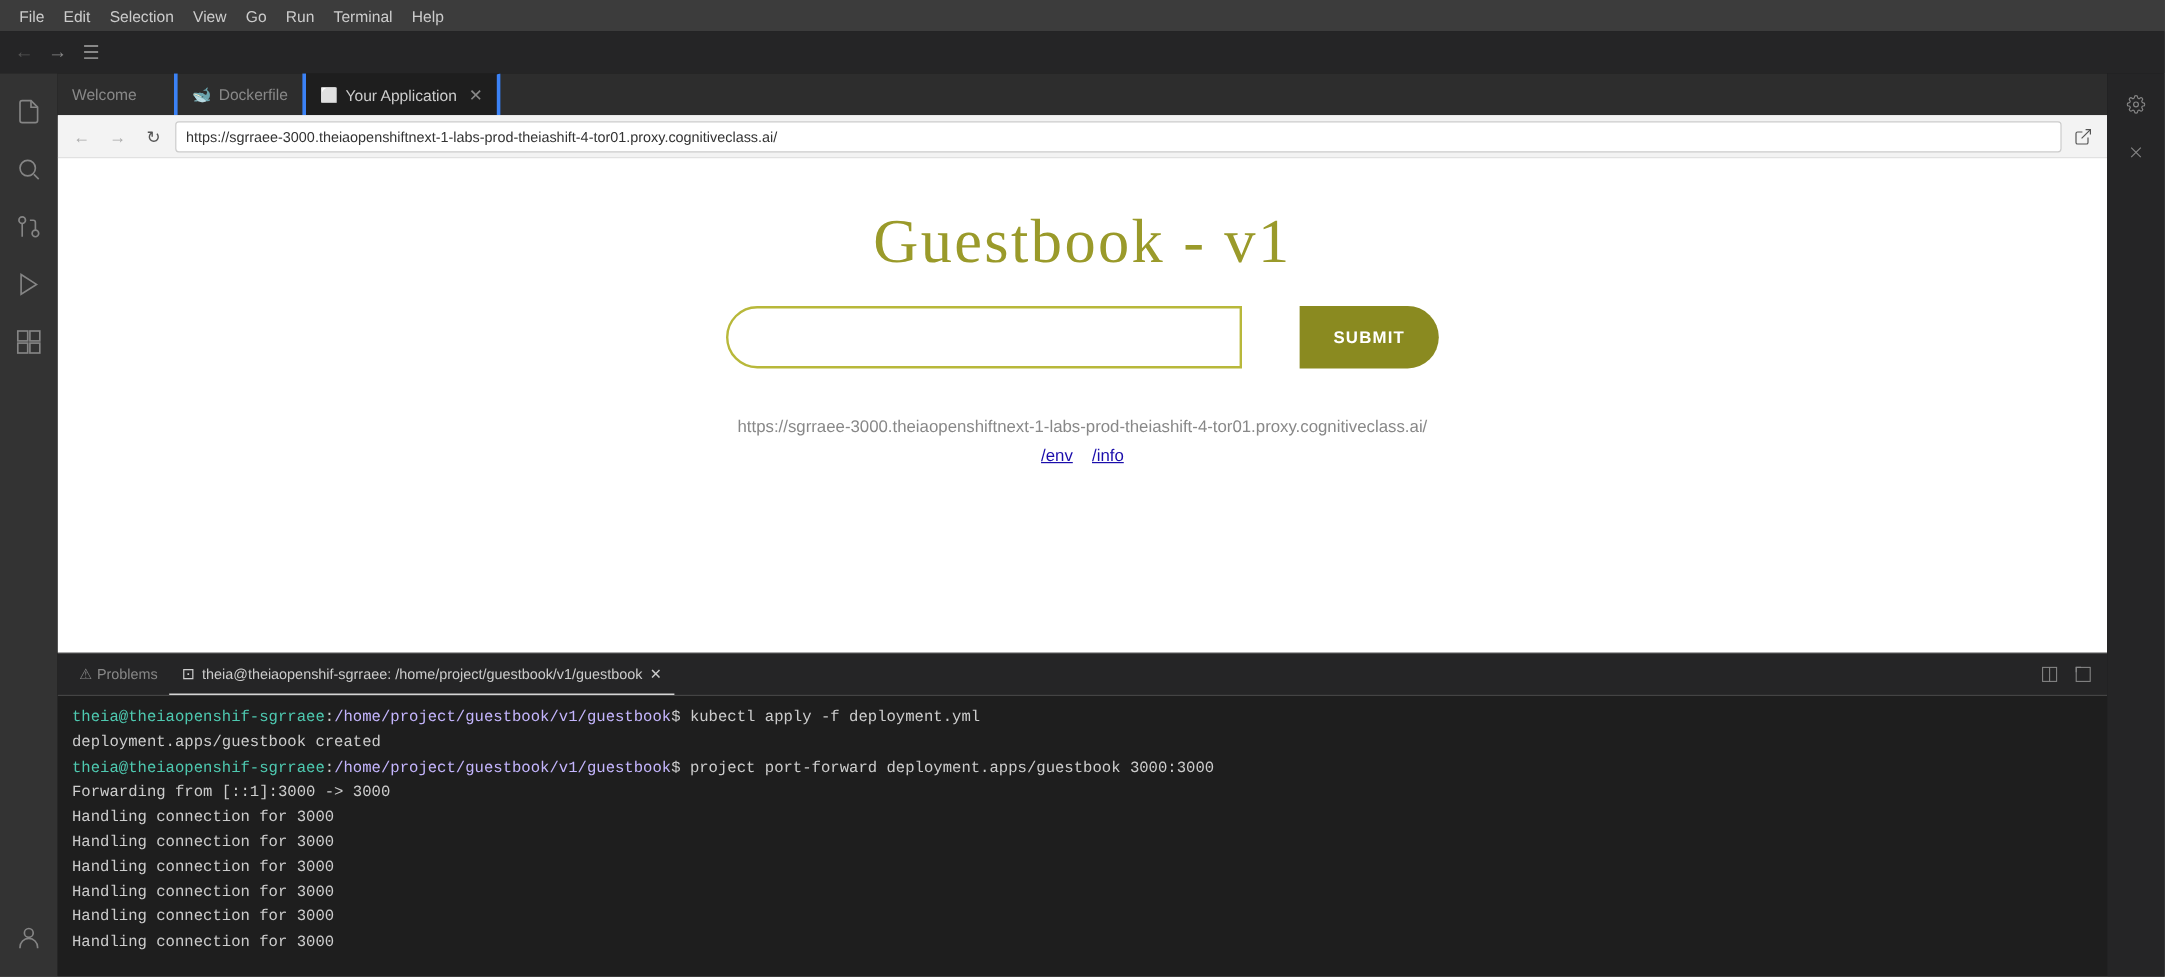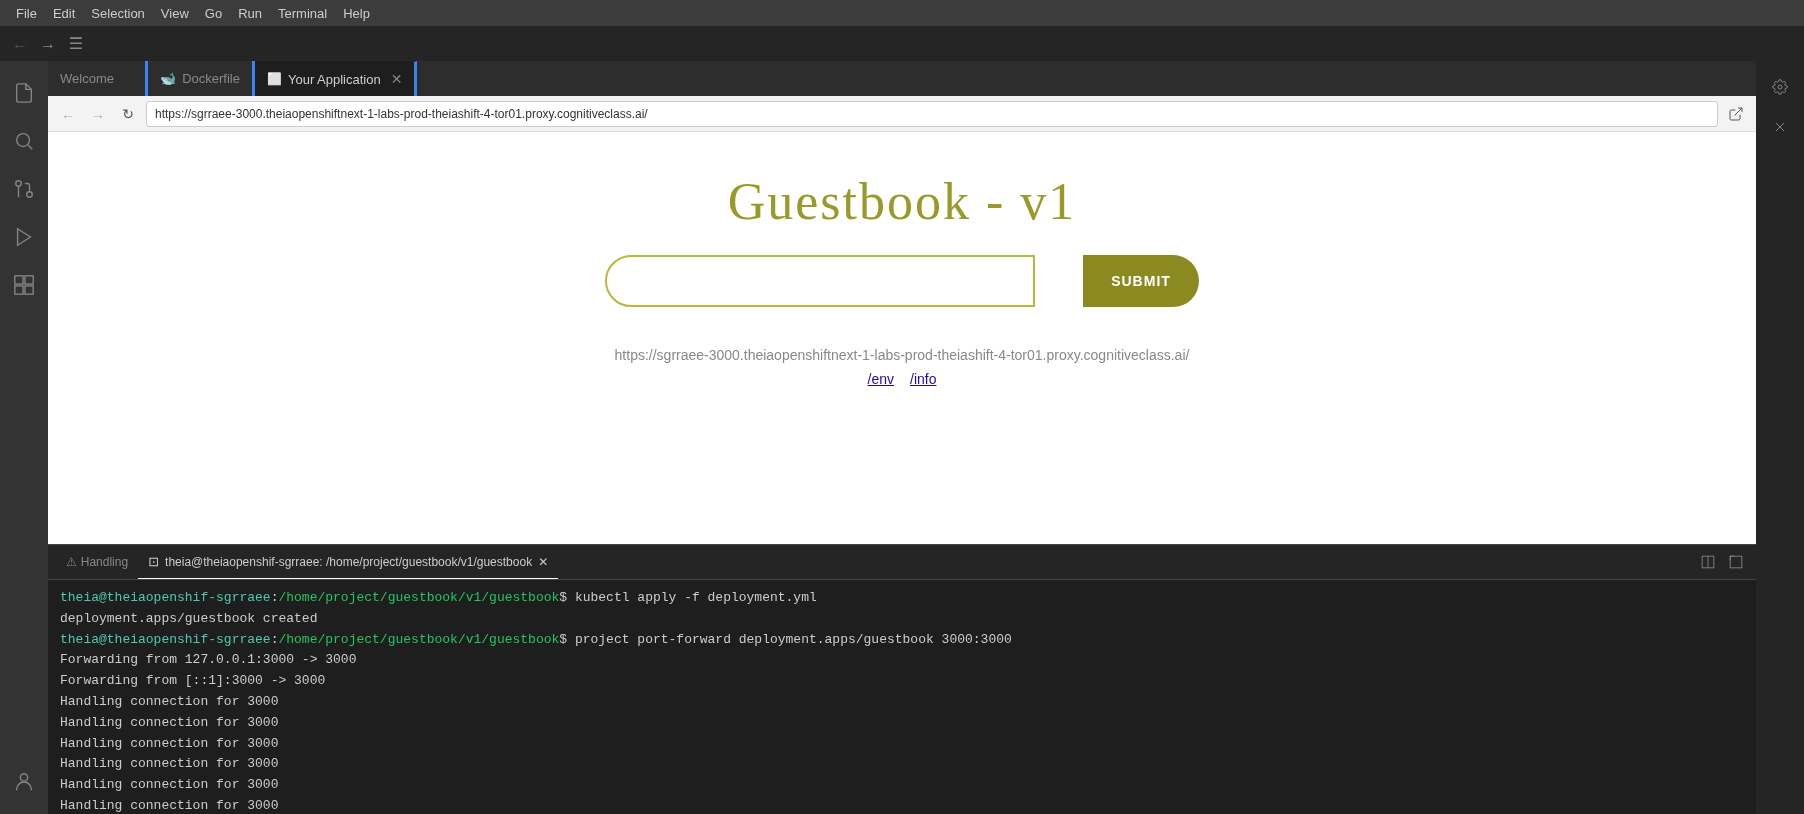--- a/index.html
+++ b/index.html
@@ -286,21 +286,21 @@
       flex: 1;
       padding: 8px 12px;
       font-family: 'Consolas', 'Courier New', monospace;
       font-size: 13px;
       line-height: 1.6;
       overflow-y: auto;
       color: #cccccc;
     }
     .terminal-line { white-space: pre; }
     .term-green { color: #4ec9b0; }
-    .term-path { color: #22c55e; margin-top: 48px; }
+    .term-path { color: #c4b5fd; margin-top: 48px; }
     .term-normal { color: #cccccc; }
 
     .problems-tab {
       display: flex;
       align-items: center;
       gap: 4px;
       padding: 0 10px;
       font-size: 12px;
       color: #888;
       cursor: pointer;
@@ -418,21 +418,21 @@
           <a>/env</a>
           <a>/info</a>
         </div>
       </div>
     </div>
 
     <div class="terminal-area">
       <div class="terminal-tabs">
         <div class="problems-tab">
           <span>⚠</span>
-          <span>Handling</span>
+          <span>Problems</span>
         </div>
         <div class="terminal-tab active">
           <span style="font-size:13px;">⊡</span>
           <span>theia@theiaopenshif-sgrraee: /home/project/guestbook/v1/guestbook</span>
           <span class="tab-close">✕</span>
         </div>
         <div class="terminal-tab-right">
           <button class="terminal-icon-btn">
             <svg width="14" height="14" viewBox="0 0 24 24" fill="none" stroke="currentColor" stroke-width="1.5">
               <rect x="2" y="2" width="20" height="20"></rect>
@@ -444,21 +444,20 @@
               <rect x="2" y="2" width="20" height="20"></rect>
               <polyline points="9 2 2 2 2 9"></polyline>
             </svg>
           </button>
         </div>
       </div>
       <div class="terminal-content">
         <div class="terminal-line"><span class="term-green">theia@theiaopenshif-sgrraee</span><span class="term-normal">:</span><span class="term-path">/home/project/guestbook/v1/guestbook</span><span class="term-normal">$ kubectl apply -f deployment.yml</span></div>
         <div class="terminal-line"><span class="term-normal">deployment.apps/guestbook created</span></div>
         <div class="terminal-line"><span class="term-green">theia@theiaopenshif-sgrraee</span><span class="term-normal">:</span><span class="term-path">/home/project/guestbook/v1/guestbook</span><span class="term-normal">$ project port-forward deployment.apps/guestbook 3000:3000</span></div>
-        <div class="terminal-line"><span class="term-normal">Forwarding from 127.0.0.1:3000 -&gt; 3000</span></div>
         <div class="terminal-line"><span class="term-normal">Forwarding from [::1]:3000 -&gt; 3000</span></div>
         <div class="terminal-line"><span class="term-normal">Handling connection for 3000</span></div>
         <div class="terminal-line"><span class="term-normal">Handling connection for 3000</span></div>
         <div class="terminal-line"><span class="term-normal">Handling connection for 3000</span></div>
         <div class="terminal-line"><span class="term-normal">Handling connection for 3000</span></div>
         <div class="terminal-line"><span class="term-normal">Handling connection for 3000</span></div>
         <div class="terminal-line"><span class="term-normal">Handling connection for 3000</span></div>
       </div>
     </div>
   </div>

